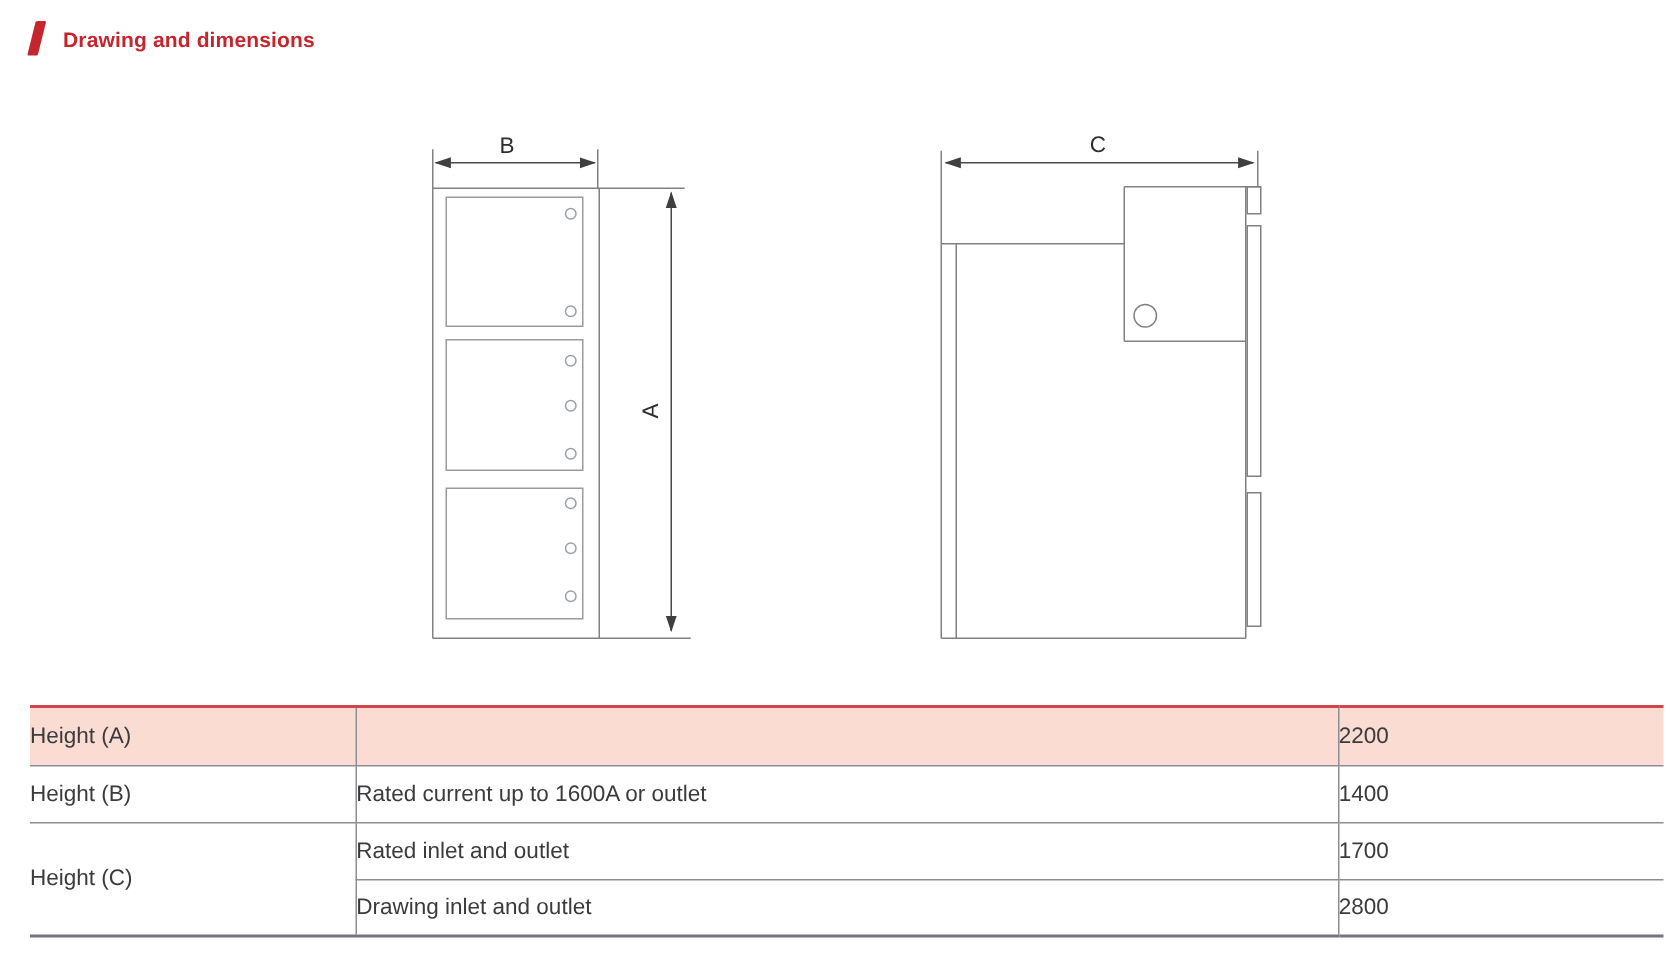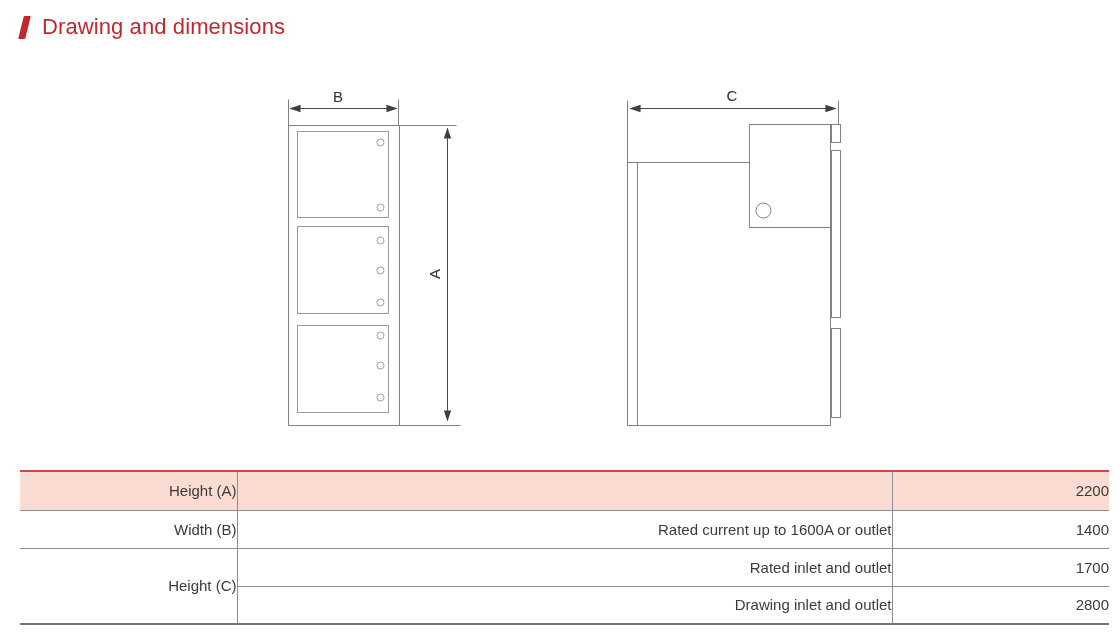--- a/index.html
+++ b/index.html
@@ -31,22 +31,22 @@
   }
   .slash {
     width: 7px; height: 23px;
     background: var(--accent);
     transform: skewX(-14deg);
     margin-right: 14px;
     border-radius: 1px;
   }
   .page-title {
     margin: 0;
-    font-size: 22px;
-    font-weight: 400;
+    font-size: 14px;
+    font-weight: 700;
     color: var(--accent);
     letter-spacing: 0.1px;
   }
 
   
   .drawing-svg { position: absolute; left: 0; top: 0; }
   .drawing-svg text {
     font-family: "Liberation Sans", sans-serif;
     font-size: 15px;
     fill: #2e2e2e;
@@ -56,21 +56,21 @@
   
   .dim-table {
     position: absolute; left: 20px; top: 470px;
     width: 1089px;
     border-collapse: collapse;
     table-layout: fixed;
     font-size: 15px;
     color: var(--table-text);
   }
   .dim-table td {
-    text-align: right;
+    text-align: left;
     vertical-align: middle;
     padding: 0;
     border-bottom: 1px solid var(--table-line);
   }
   .dim-table tr { height: 38px; }
   .dim-table tr.hl { height: 39px; }
   .dim-table tr.hl td {
     background: var(--table-pink);
     border-top: 2px solid var(--table-red-border);
   }
@@ -141,21 +141,21 @@
       <col style="width:655px">
       <col style="width:217px">
     </colgroup>
     <tbody>
       <tr class="hl">
         <td class="v-div">Height (A)</td>
         <td class="v-div"></td>
         <td>2200</td>
       </tr>
       <tr>
-        <td class="v-div">Width (B)</td>
+        <td class="v-div">Height (B)</td>
         <td class="v-div">Rated current up to 1600A or outlet</td>
         <td>1400</td>
       </tr>
       <tr>
         <td class="v-div span-rows" rowspan="2">Height (C)</td>
         <td class="v-div">Rated inlet and outlet</td>
         <td>1700</td>
       </tr>
       <tr class="last">
         <td class="v-div">Drawing inlet and outlet</td>

